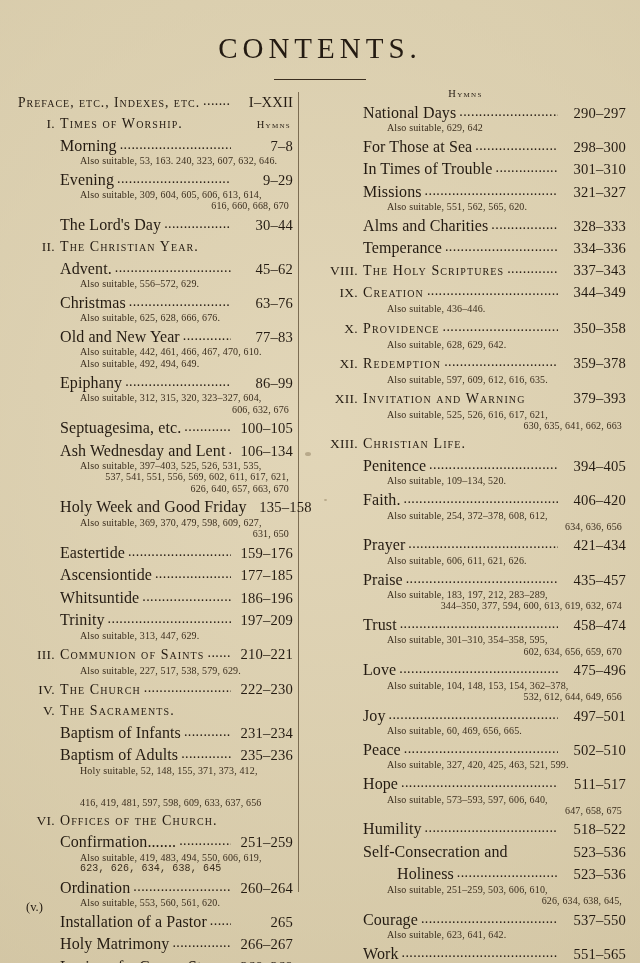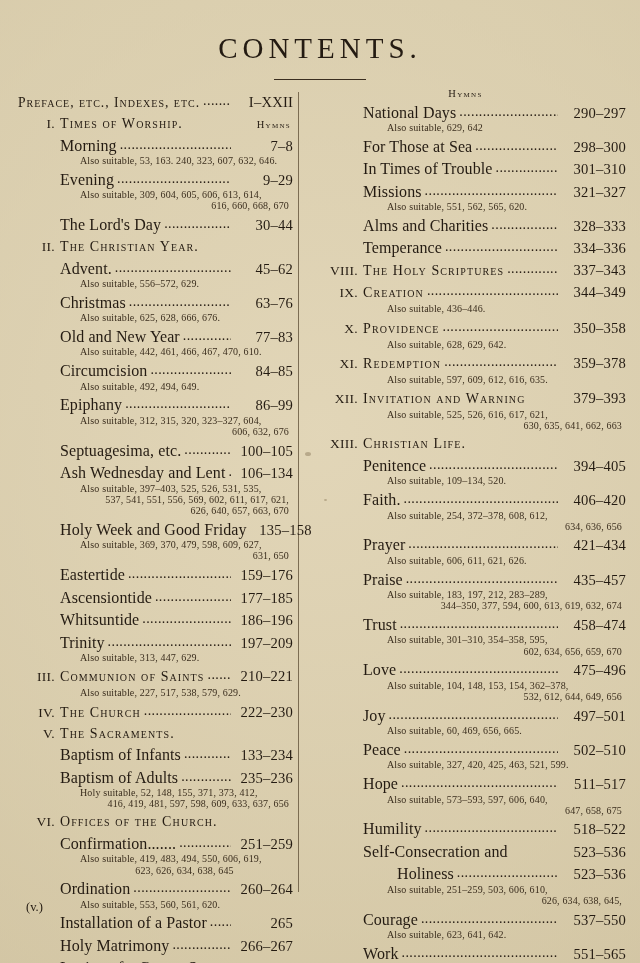--- a/index.html
+++ b/index.html
@@ -233,26 +233,20 @@
         </div>
         <div class="row entry">
           <span class="pad" style="flex: 0 0 42px;"></span>
           <span class="lbl">Old and New Year</span>
           <span class="leader"></span>
           <span class="pg">77–83</span>
         </div>
         <div class="note note-l1">
           <div class="n2">Also suitable, 442, 461, 466, 467, 470, 610.</div>
         </div>
-        <div class="row entry">
-          <span class="pad" style="flex: 0 0 42px;"></span>
-          <span class="lbl">Circumcision</span>
-          <span class="leader"></span>
-          <span class="pg">84–85</span>
-        </div>
         <div class="note note-l1">
           <div class="n2">Also suitable, 492, 494, 649.</div>
         </div>
         <div class="row entry">
           <span class="pad" style="flex: 0 0 42px;"></span>
           <span class="lbl">Epiphany</span>
           <span class="leader"></span>
           <span class="pg">86–99</span>
         </div>
         <div class="note note-l1">
@@ -329,45 +323,45 @@
           <span class="pg">222–230</span>
         </div>
         <div class="row sec">
           <span class="rn">V.</span>
           <span class="lbl sc">The Sacraments.</span>
         </div>
         <div class="row entry">
           <span class="pad" style="flex: 0 0 42px;"></span>
           <span class="lbl">Baptism of Infants</span>
           <span class="leader"></span>
-          <span class="pg">133–234</span>
+          <span class="pg">231–234</span>
         </div>
         <div class="row entry">
           <span class="pad" style="flex: 0 0 42px;"></span>
           <span class="lbl">Baptism of Adults</span>
           <span class="leader"></span>
           <span class="pg">235–236</span>
         </div>
         <div class="note note-l1">
           <div class="n2">Holy suitable, 52, 148, 155, 371, 373, 412,</div>
-          <div class="n2 ta-r" style="text-align: right;">416, 419, 481, 597, 598, 609, 633, 637, 656</div>
+          <div class="n2 ta-r" style="text-align: left; margin-top: 21px;">416, 419, 481, 597, 598, 609, 633, 637, 656</div>
         </div>
         <div class="row sec">
           <span class="rn">VI.</span>
           <span class="lbl sc">Offices of the Church.</span>
         </div>
         <div class="row entry">
           <span class="pad" style="flex: 0 0 42px;"></span>
           <span class="lbl">Confirmation.......</span>
           <span class="leader"></span>
           <span class="pg">251–259</span>
         </div>
         <div class="note note-l1">
           <div class="n2">Also suitable, 419, 483, 494, 550, 606, 619,</div>
-          <div class="n2 ta-r" style="text-align: center;">623, 626, 634, 638, 645</div>
+          <div class="n2 ta-r" style="text-align: left; font-family: Liberation Mono, monospace;">623, 626, 634, 638, 645</div>
         </div>
         <div class="row entry">
           <span class="pad" style="flex: 0 0 42px;"></span>
           <span class="lbl">Ordination</span>
           <span class="leader"></span>
           <span class="pg">260–264</span>
         </div>
         <div class="note note-l1">
           <div class="n2">Also suitable, 553, 560, 561, 620.</div>
         </div>

